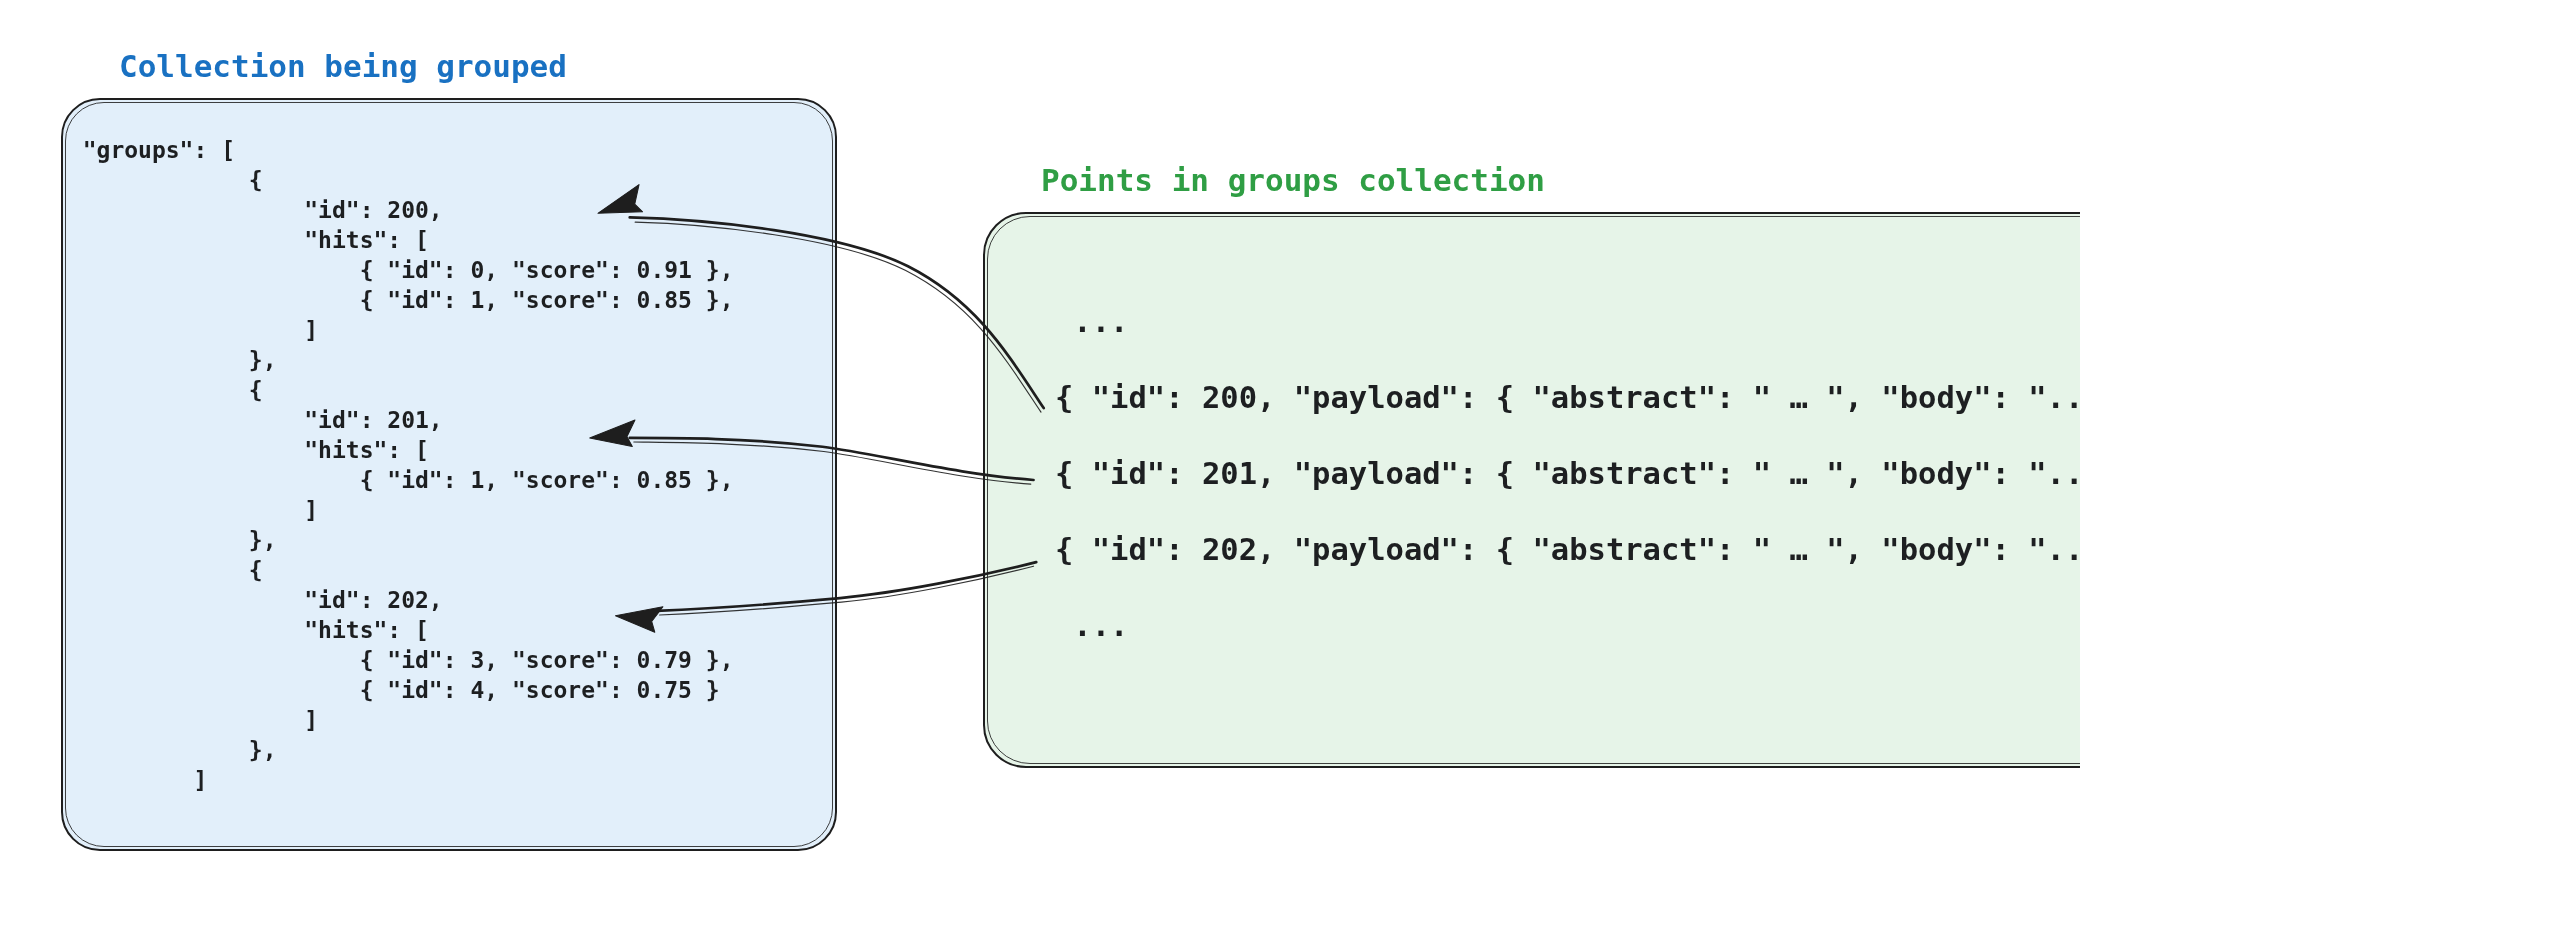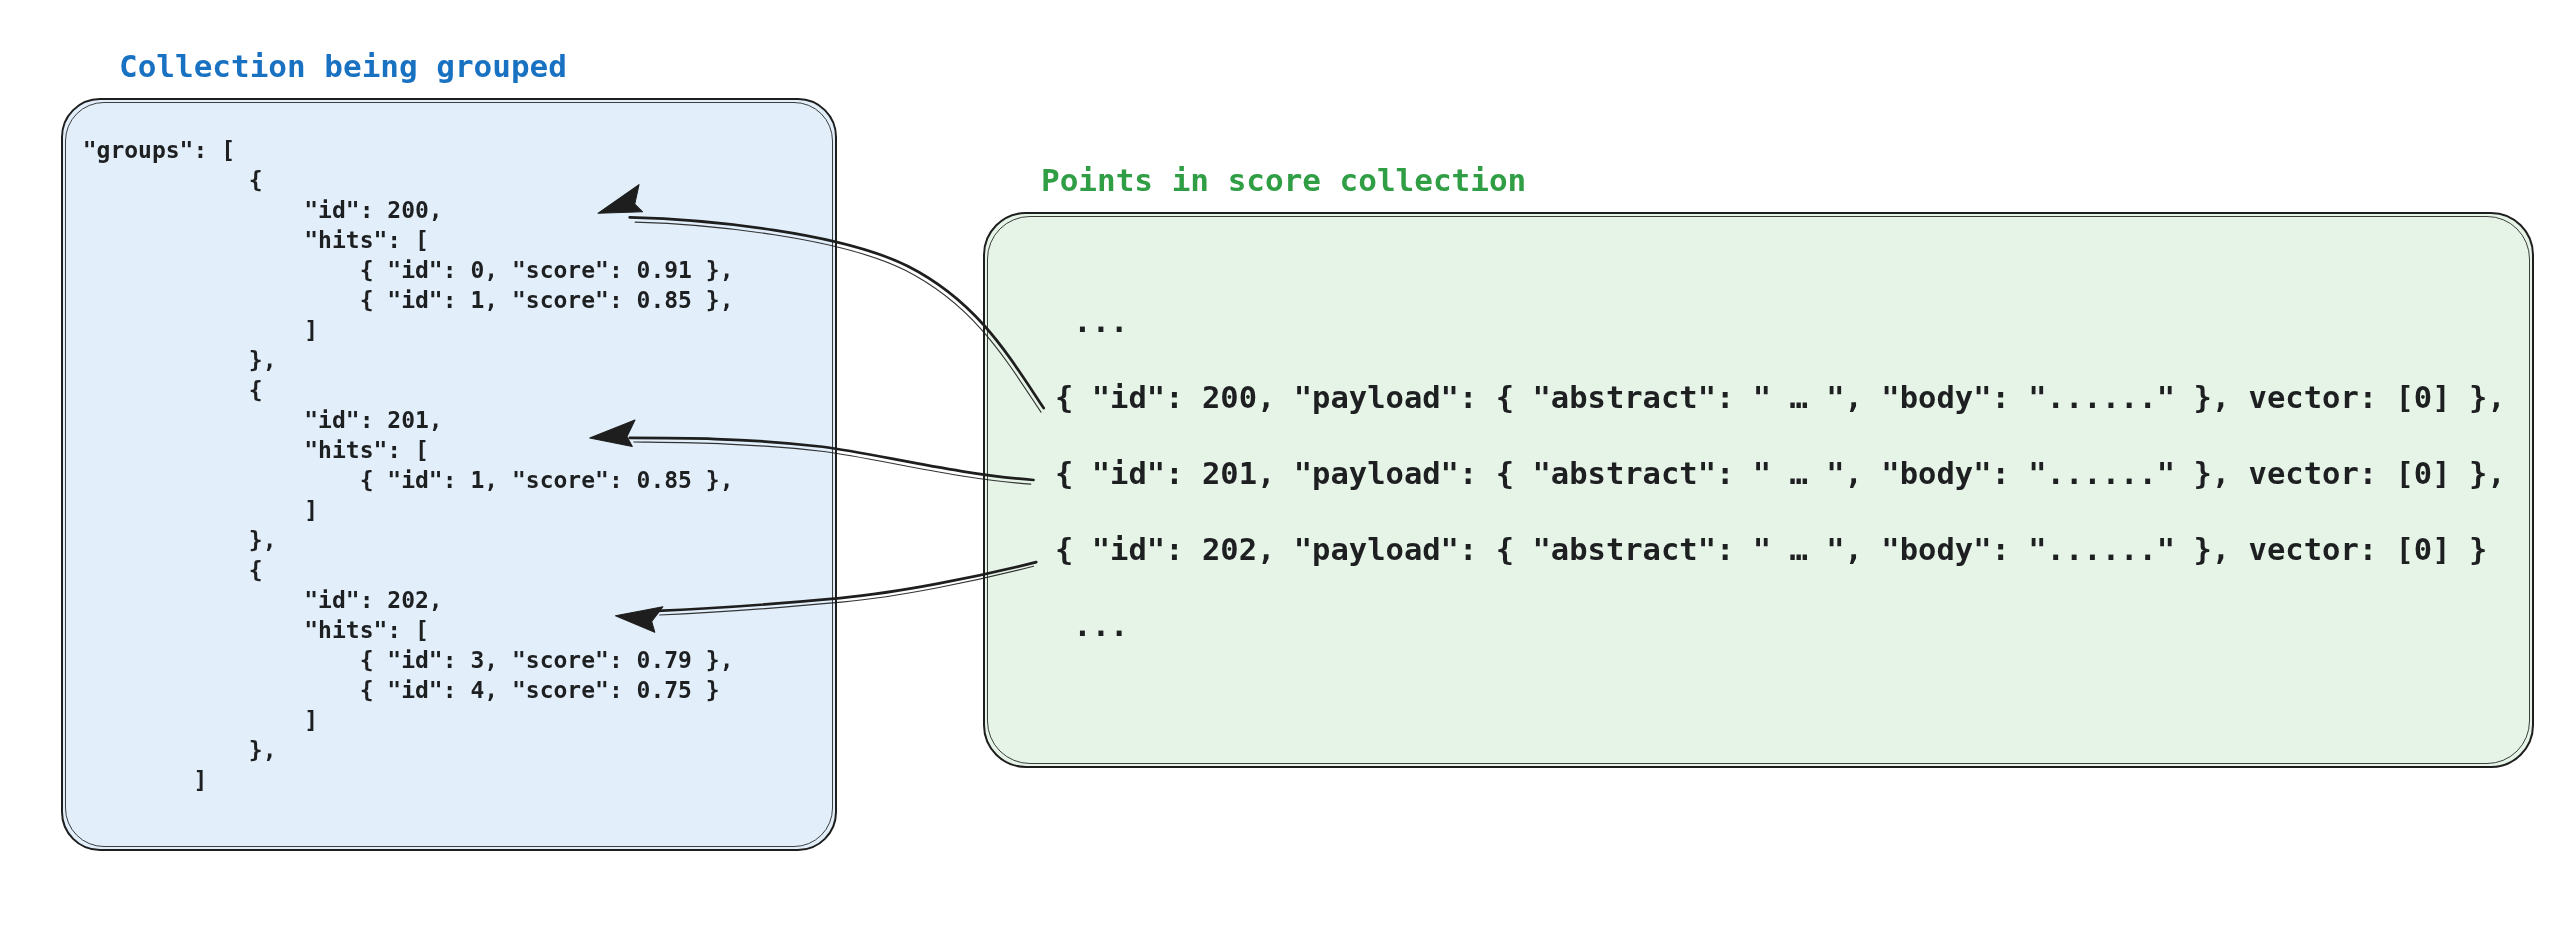--- a/index.html
+++ b/index.html
@@ -8,21 +8,21 @@
     --right-fill:#e6f4e8;
     --left-title:#1971c2;
     --right-title:#2f9e44;
     --code-ink:#1d1f21;
     --bg:#ffffff;
   }
   *{box-sizing:border-box;}
   html,body{margin:0;padding:0;background:var(--bg);}
   .canvas{
     position:relative;
-    width:2576px;height:941px;
+    width:2080px;height:941px;
     background:var(--bg);
     overflow:hidden;
     font-family:"DejaVu Sans Mono","Liberation Mono",monospace;
     padding-left:12px;
   }
   .title{
     position:absolute;
     font-family:"DejaVu Sans Mono","Liberation Mono",monospace;
     font-weight:700;
     font-size:31px;
@@ -123,21 +123,21 @@
             {
                 "id": 202,
                 "hits": [
                     { "id": 3, "score": 0.79 },
                     { "id": 4, "score": 0.75 }
                 ]
             },
         ]</pre>
   </div>
 
-  <div class="title right-title">Points in score collection</div>
+  <div class="title right-title">Points in groups collection</div>
 
   <div class="box right-box">
     <pre class="code right-code"> ...
 
 { "id": 200, "payload": { "abstract": " … ", "body": "......" }, vector: [0] },
 
 { "id": 201, "payload": { "abstract": " … ", "body": "......" }, vector: [0] },
 
 { "id": 202, "payload": { "abstract": " … ", "body": "......" }, vector: [0] }
 

